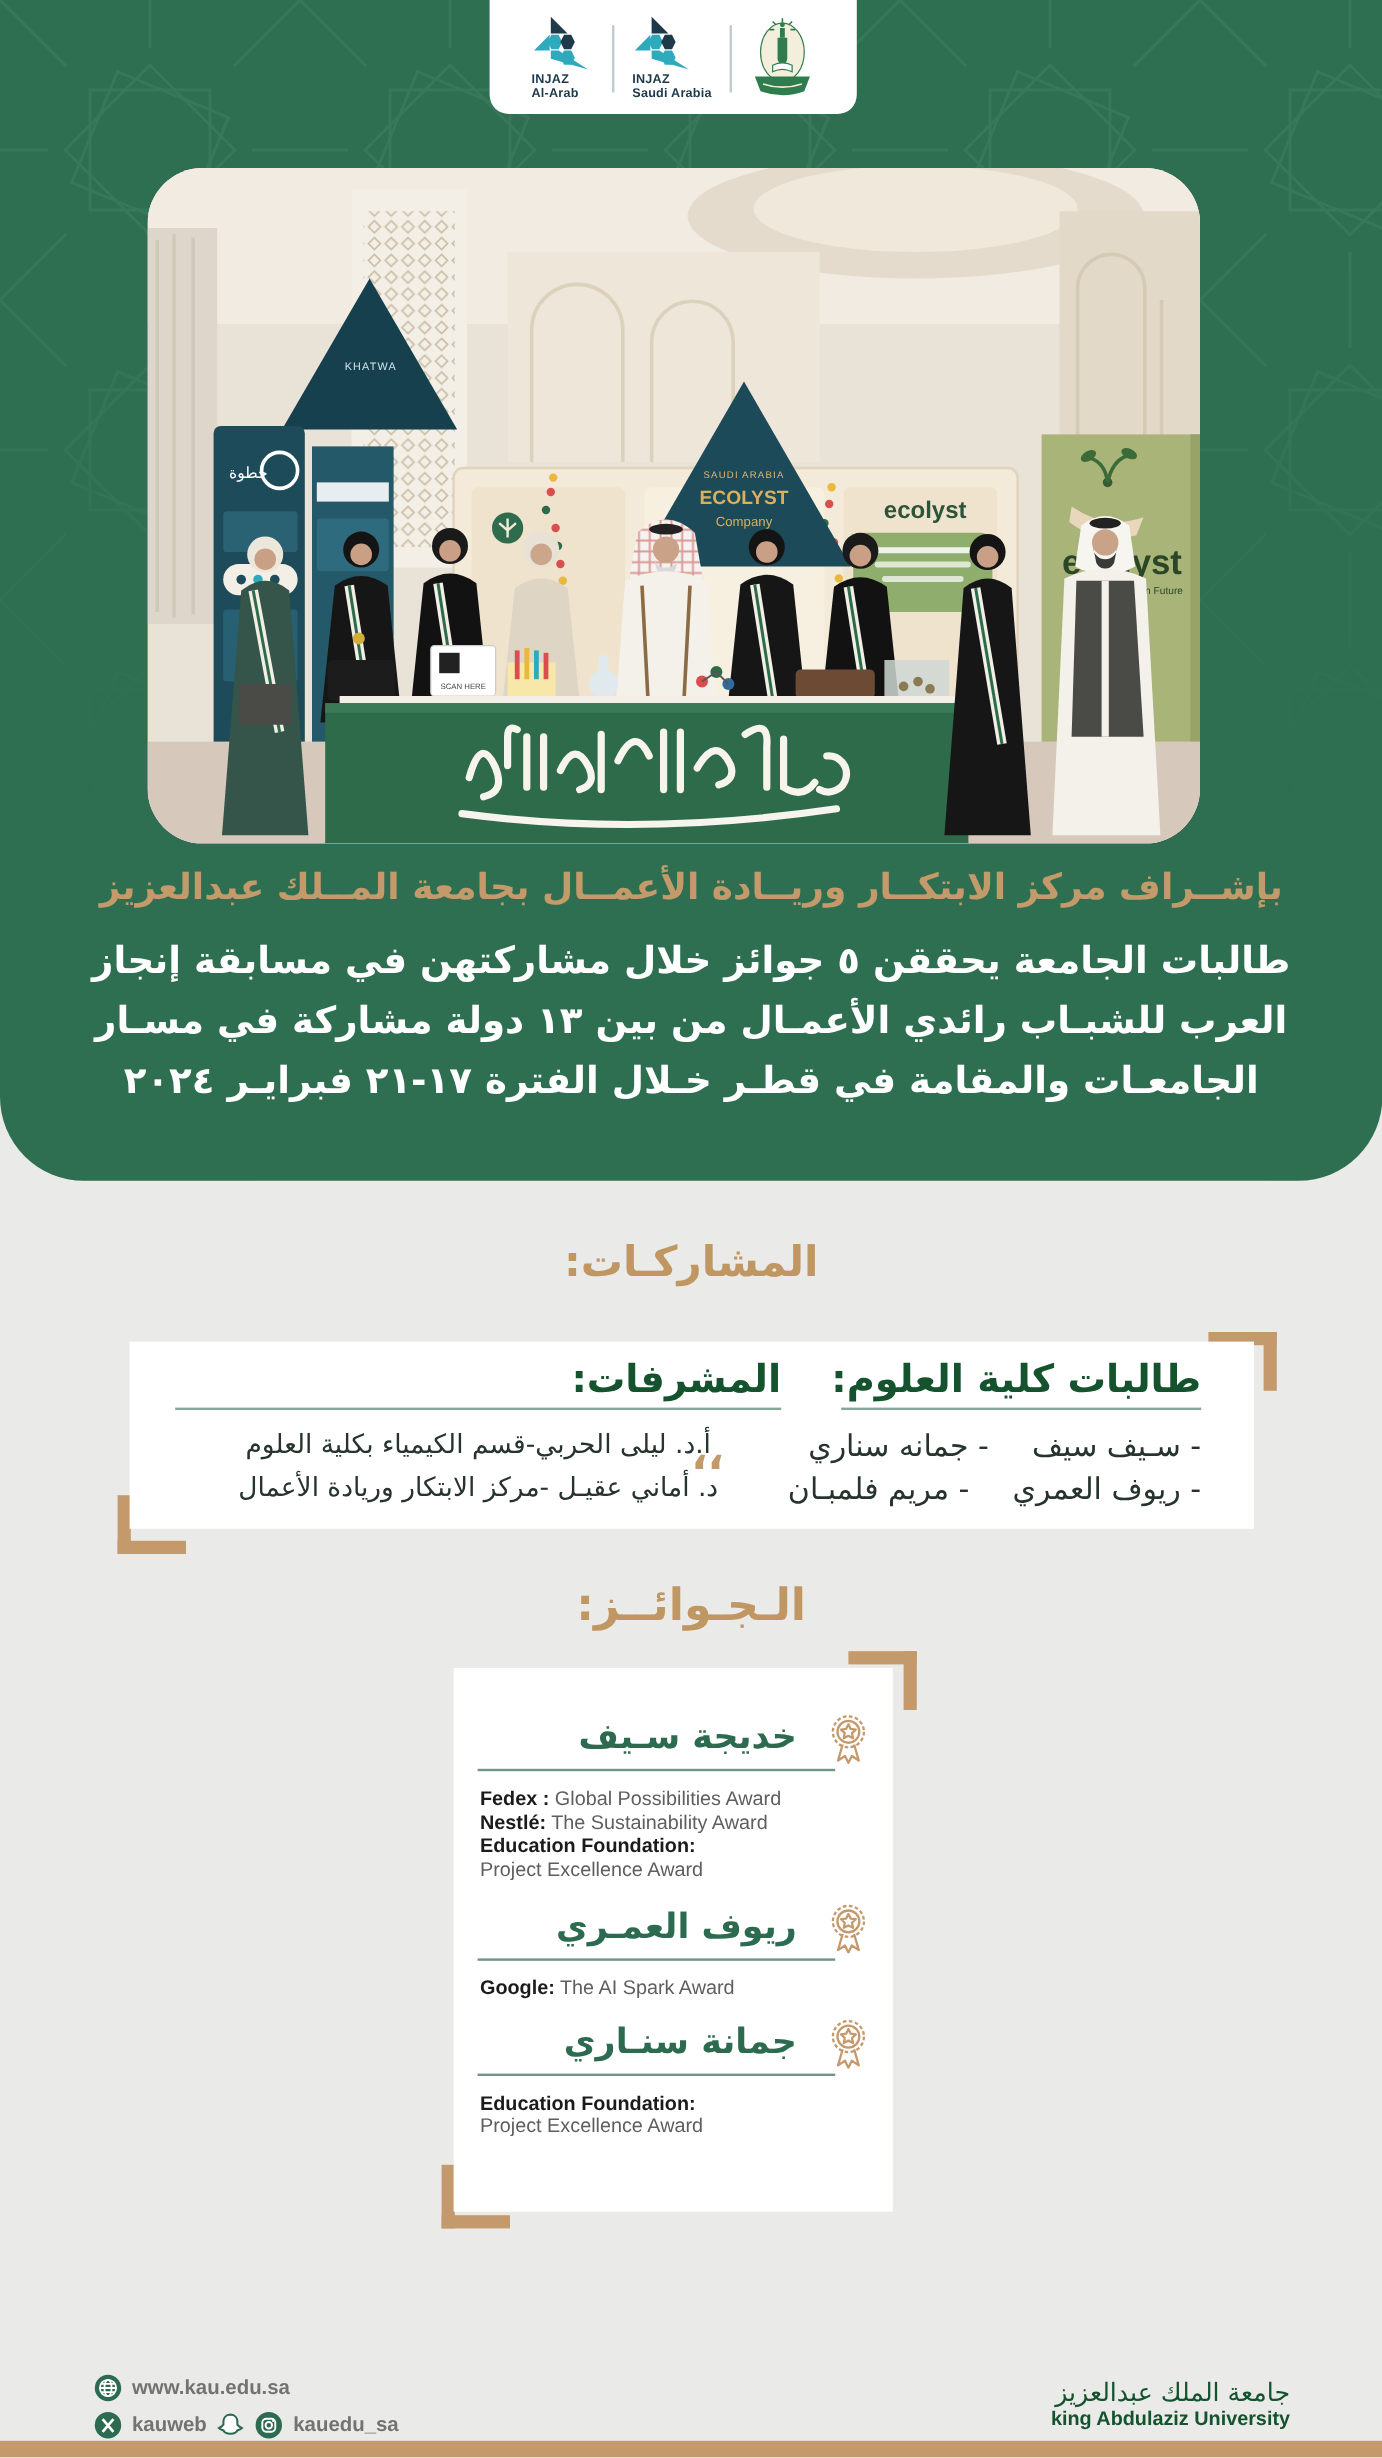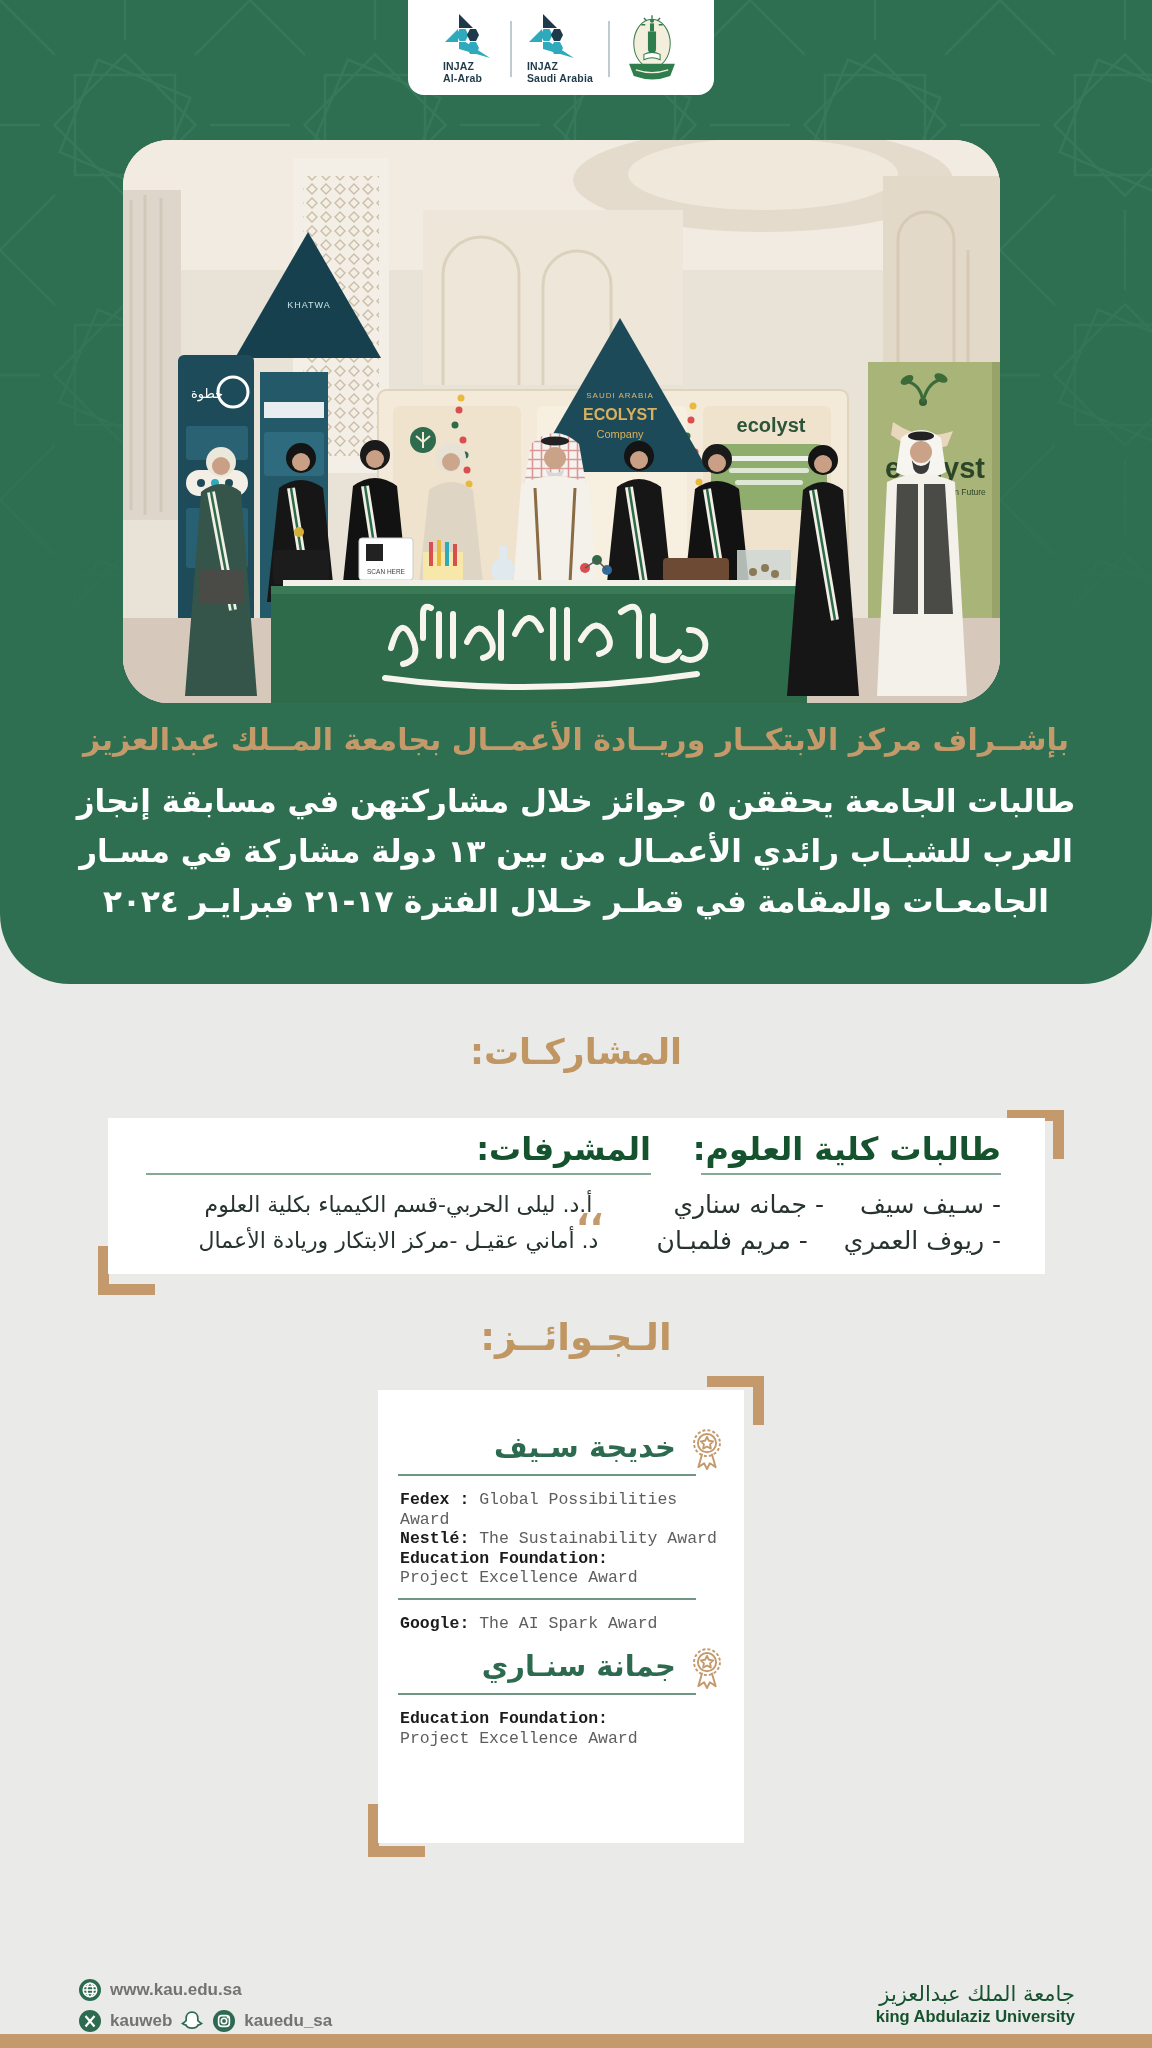--- a/index.html
+++ b/index.html
@@ -49,24 +49,24 @@
   .pheading{color:#14532d;font-weight:bold;font-size:32px;line-height:34px;}
   .uline{height:2px;background:#86A894;}
   #students .uline{width:300px;margin:7px 0 12px 0;}
   #supervisors .uline{width:100%;margin:7px 0 12px 0;}
   .name-row{display:flex;direction:rtl;gap:36px;font-size:25px;color:#27332D;line-height:36px;}
   .sup-line{font-size:22px;color:#27332D;line-height:36px;white-space:nowrap;text-align:center;}
   .pquote{position:absolute;left:468px;top:74px;color:#C49A6C;font-size:36px;font-weight:bold;}
 
   
   .acard-inner{position:absolute;inset:0;padding:34px 14px 0 20px;box-sizing:border-box;}
-  .winner-row{display:flex;direction:rtl;align-items:center;gap:8px;}
+  .winner-row{display:flex;direction:rtl;align-items:center;gap:20px;}
   .winner-name{color:#2D6B50;font-weight:bold;font-size:29px;white-space:nowrap;}
   .w-uline{height:2px;background:#6F9683;width:298px;margin:4px 48px 14px auto;}
-  .award-lines{direction:ltr;text-align:left;font-family:Liberation Mono, monospace;
+  .award-lines{direction:ltr;text-align:left;font-family:Liberation Sans, sans-serif;
         font-size:16.5px;line-height:19.5px;color:#5E5E5E;margin:0 0 10px 2px;}
   .award-lines b{color:#1B1B1B;}
   .entry-gap1{margin-top:14px;}
   .entry-gap2{margin-top:8px;}
 
   
   .footer-left{position:absolute;left:78px;top:1978px;display:flex;flex-direction:column;gap:7px;}
   .f-row{display:flex;align-items:center;gap:8px;font-family:"Liberation Sans",sans-serif;
         font-weight:bold;font-size:17px;color:#737373;}
   .f-icon{width:24px;height:24px;flex:0 0 auto;}
@@ -388,20 +388,31 @@
         <span class="winner-name">خديجة سـيف</span>
       </div>
       <div class="w-uline"></div>
       <div class="award-lines">
         <div><b>Fedex :</b><span> Global Possibilities Award</span></div>
         <div><b>Nestlé:</b><span> The Sustainability Award</span></div>
         <div><b>Education Foundation:</b><span></span></div>
         <div><b></b><span>Project Excellence Award</span></div>
       </div>
 
+      <div class="winner-row entry-gap1">
+        <svg class="medal" width="46" height="46" viewBox="0 0 48 48">
+          <g fill="none" stroke="#C49A6C" stroke-width="2" stroke-linejoin="round">
+            <path d="M19 31 L15 45 L21 41 L24 47 L27 41 L33 45 L29 31"></path>
+            <circle cx="24" cy="20" r="13.5" stroke-dasharray="3.2 2.1"></circle>
+            <circle cx="24" cy="20" r="9.5"></circle>
+            <path d="M24 13.5 l2 4 4.4.6 -3.2 3.1 .8 4.4 -4 -2.1 -4 2.1 .8 -4.4 -3.2 -3.1 4.4 -.6 z"></path>
+          </g>
+        </svg>
+        <span class="winner-name">ريوف العمـري</span>
+      </div>
       <div class="w-uline"></div>
       <div class="award-lines">
         <div><b>Google:</b><span> The AI Spark Award</span></div>
       </div>
 
       <div class="winner-row entry-gap2">
         <svg class="medal" width="46" height="46" viewBox="0 0 48 48">
           <g fill="none" stroke="#C49A6C" stroke-width="2" stroke-linejoin="round">
             <path d="M19 31 L15 45 L21 41 L24 47 L27 41 L33 45 L29 31"></path>
             <circle cx="24" cy="20" r="13.5" stroke-dasharray="3.2 2.1"></circle>

